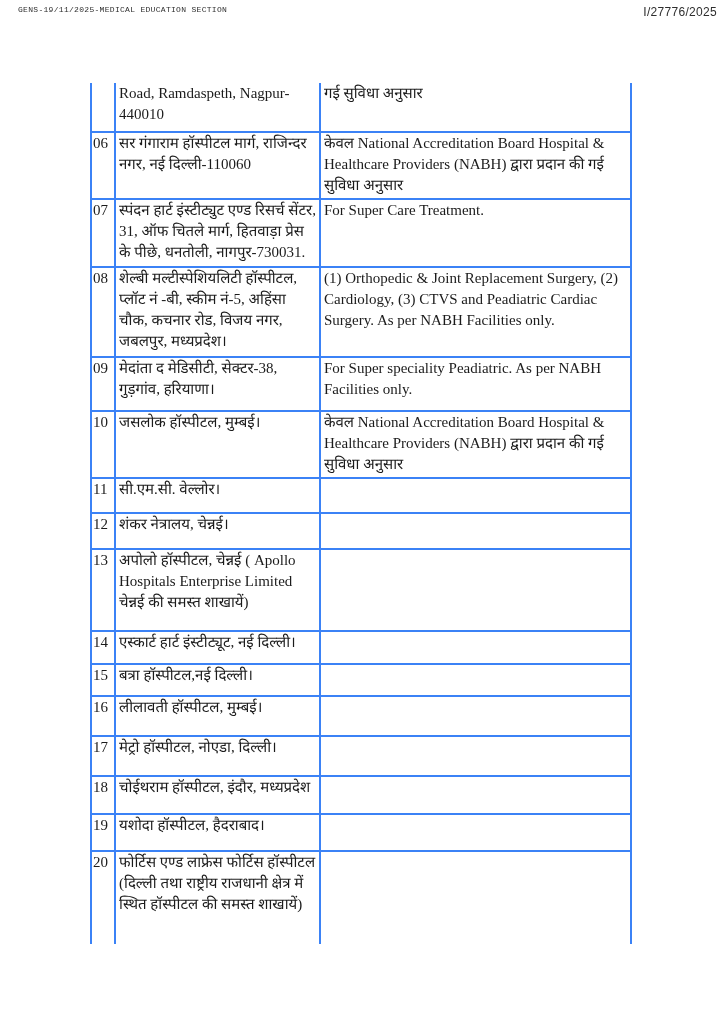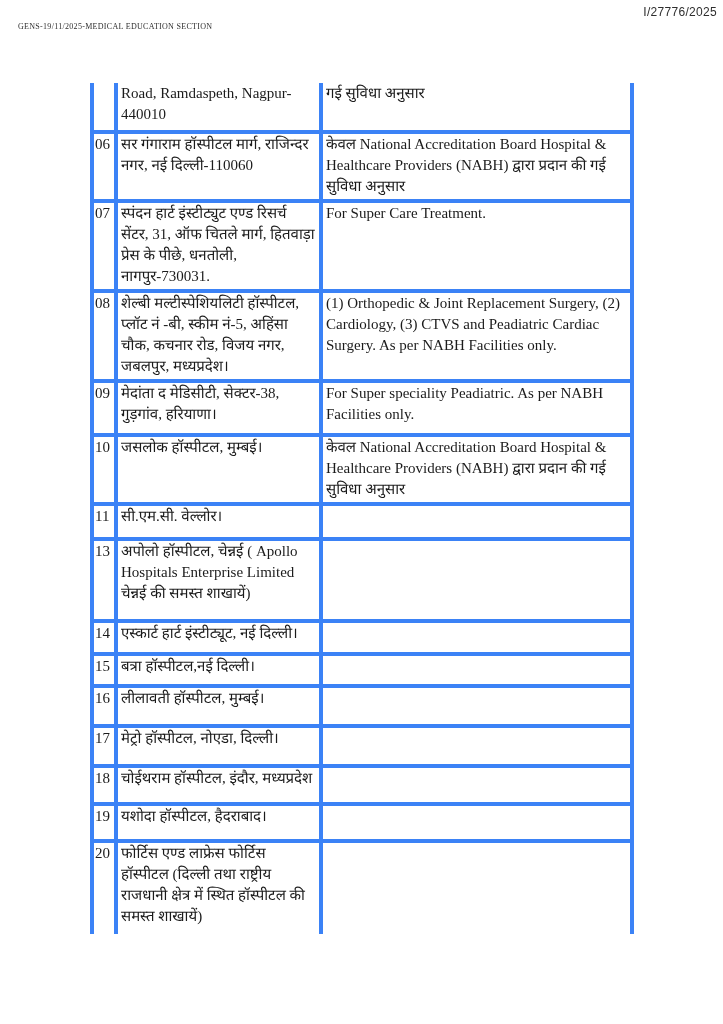--- a/index.html
+++ b/index.html
@@ -9,22 +9,22 @@
     height: 1024px;
     margin: 0 auto;
     background: #ffffff;
     overflow: hidden;
     font-family: "Liberation Serif", "DejaVu Serif", serif;
     color: #1b1b1b;
   }
   .hdr-left {
     position: absolute;
     left: 18px;
-    top: 22px;
-    font-family: Liberation Serif, serif;
+    top: 5px;
+    font-family: Liberation Mono, monospace;
     font-size: 8px;
     letter-spacing: 0.3px;
     color: #2e2e2e;
     white-space: nowrap;
   }
   .hdr-right {
     position: absolute;
     right: 6px;
     top: 5px;
     font-family: "Liberation Sans", "DejaVu Sans", sans-serif;
@@ -40,21 +40,21 @@
     width: 540px;
     border-collapse: collapse;
     table-layout: fixed;
     font-size: 15px;
     line-height: 21px;
   }
   .col-sno  { width: 24px; }
   .col-name { width: 205px; }
   .col-fac  { width: 311px; }
   table.hospital-table td {
-    border: 4px solid #3b82f6;
+    border: 2px solid #3b82f6;
     vertical-align: top;
     padding: 0 3px 2px 3px;
     overflow: hidden;
     word-wrap: break-word;
   }
   table.hospital-table td.c-sno { padding: 0 1px 2px 1px; }
   
   table.hospital-table tr:first-child td { border-top: none; }
   table.hospital-table tr:last-child  td { border-bottom: none; }
 </style>
@@ -102,20 +102,25 @@
         <tr style="height: 60px;">
           <td class="c-sno">10</td>
           <td class="c-name">जसलोक हॉस्पीटल, मुम्बई।</td>
           <td class="c-fac">केवल National Accreditation Board Hospital &amp; Healthcare Providers (NABH) द्वारा प्रदान की गई सुविधा अनुसार</td>
         </tr>
         <tr style="height: 35px;">
           <td class="c-sno">11</td>
           <td class="c-name">सी.एम.सी. वेल्लोर।</td>
           <td class="c-fac"></td>
         </tr>
+        <tr style="height: 36px;">
+          <td class="c-sno">12</td>
+          <td class="c-name">शंकर नेत्रालय, चेन्नई।</td>
+          <td class="c-fac"></td>
+        </tr>
         <tr style="height: 82px;">
           <td class="c-sno">13</td>
           <td class="c-name">अपोलो हॉस्पीटल, चेन्नई ( Apollo Hospitals Enterprise Limited चेन्नई की समस्त शाखायें)</td>
           <td class="c-fac"></td>
         </tr>
         <tr style="height: 33px;">
           <td class="c-sno">14</td>
           <td class="c-name">एस्कार्ट हार्ट इंस्टीट्यूट, नई दिल्ली।</td>
           <td class="c-fac"></td>
         </tr>

